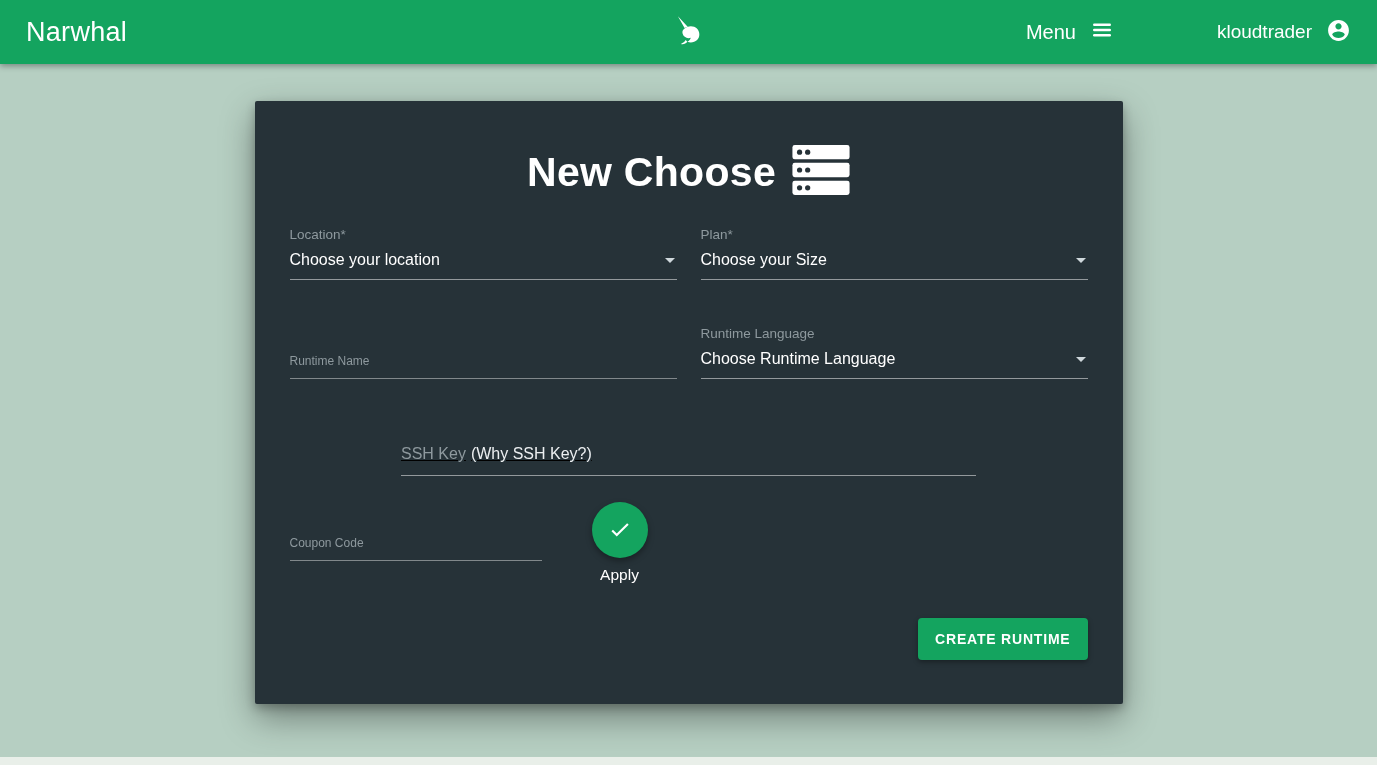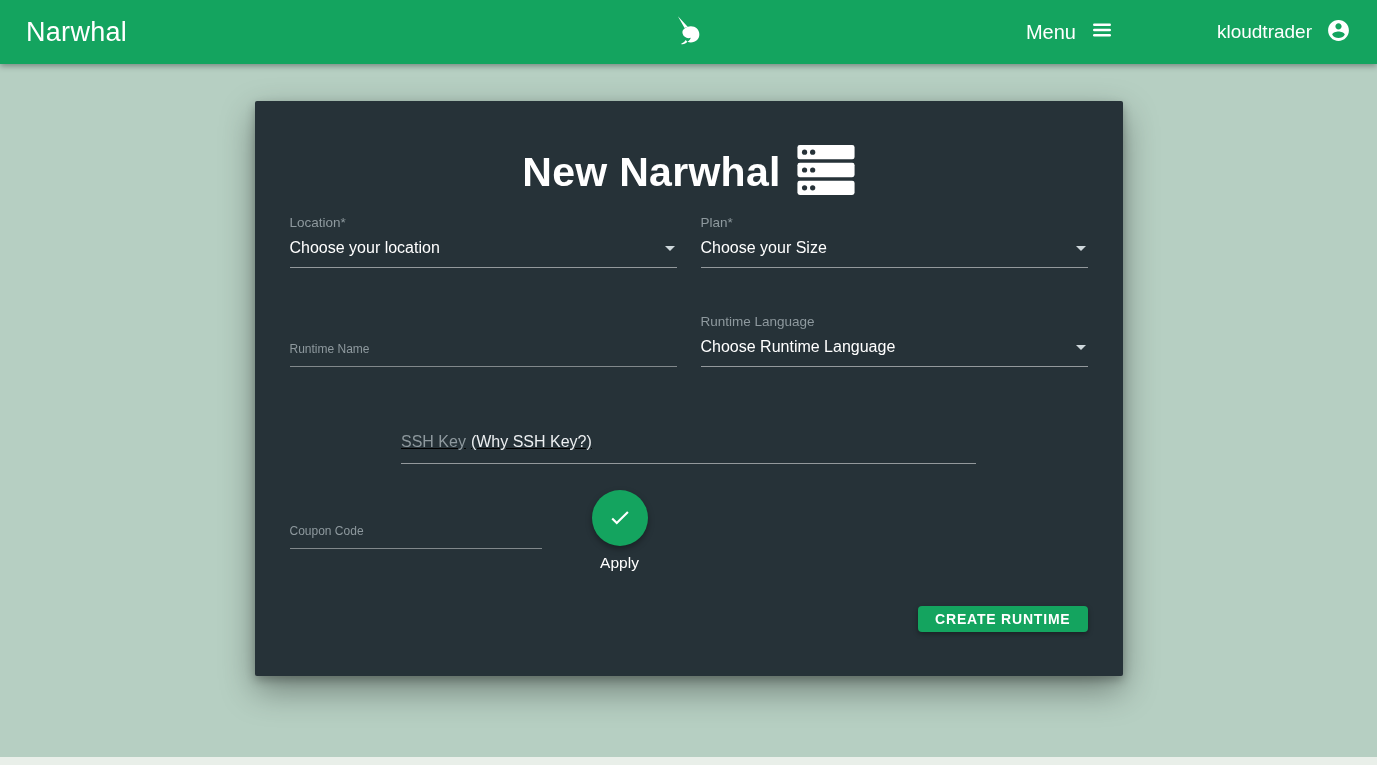--- a/index.html
+++ b/index.html
@@ -90,21 +90,21 @@
     font-weight: 700;
     letter-spacing: 0.3px;
   }
 
   
   .form-grid {
     display: grid;
     grid-template-columns: 1fr 1fr;
     column-gap: 24px;
     row-gap: 46px;
-    margin-top: 16px;
+    margin-top: 28px;
     align-items: end;
   }
   .field-label {
     font-size: 13.5px;
     color: var(--label-grey, #8e999e);
   }
   .select-field { cursor: pointer; }
   .select-value-row {
     margin-top: 9px;
     display: flex;
@@ -193,21 +193,21 @@
   }
   .submit-button {
     background: var(--accent-green, #14a45f);
     color: #fff;
     border: none;
     border-radius: 4px;
     font-family: inherit;
     font-size: 14px;
     font-weight: 700;
     letter-spacing: 0.8px;
-    padding: 5px 17px;
+    padding: 13px 17px;
     cursor: pointer;
     box-shadow: 0 2px 5px rgba(0,0,0,0.35);
   }
 
   
   .bottom-scrollbar {
     position: absolute;
     left: 0; right: 0; bottom: 0;
     height: 8px;
     background: #e9efe9;
@@ -246,21 +246,21 @@
         </svg>
       </span>
     </div>
   </div>
 </header>
 
 <main>
   <section class="card">
 
     <div class="title-row">
-      <h1 class="page-title">New Narwhal</h1>
+      <h1 class="page-title">New Choose</h1>
       <span>
         <svg width="58" height="50" viewBox="0 0 24 21" aria-hidden="true">
           <g fill="#ffffff">
             <rect x="0" y="0" width="24" height="6" rx="1"></rect>
             <rect x="0" y="7.5" width="24" height="6" rx="1"></rect>
             <rect x="0" y="15" width="24" height="6" rx="1"></rect>
           </g>
           <g fill="#263238">
             <circle cx="3" cy="3" r="1.1"></circle>
               <circle cx="6.4" cy="3" r="1.1"></circle>

